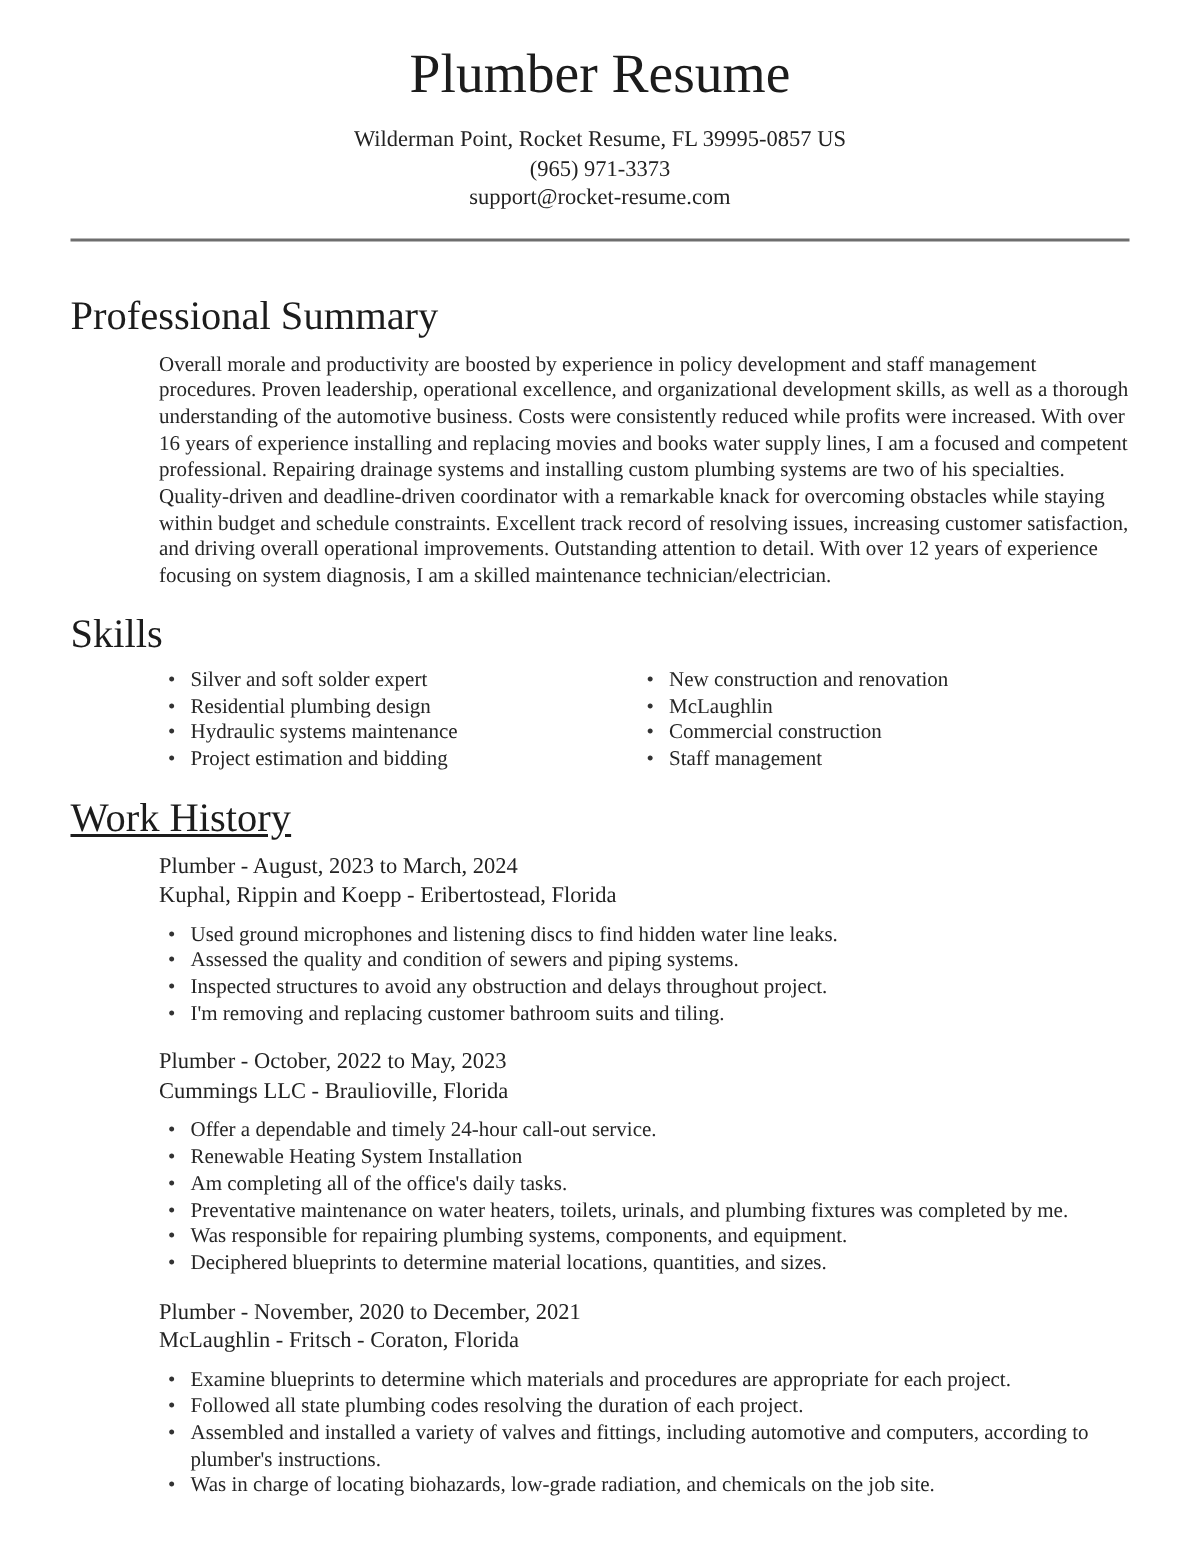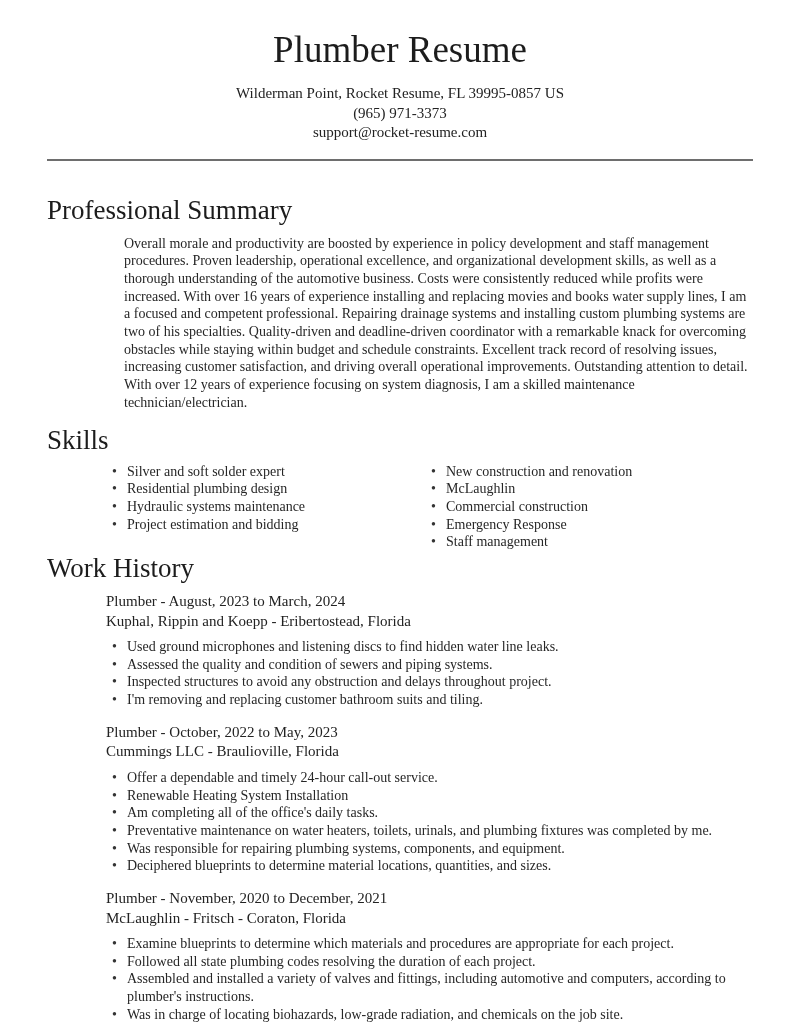--- a/index.html
+++ b/index.html
@@ -20,29 +20,29 @@
     .section-title {
       font-family: "Liberation Serif", serif;
       font-size: 27px; font-weight: normal; color: #1c1c1c;
       margin: 0; line-height: 34px;
     }
     .summary-title { margin-top: 32px; }
     .body-text {
       font-family: "Liberation Serif", serif;
       font-size: 14px; line-height: 17.7px; color: #262626;
     }
-    .summary { margin: 8px 0 0 77px; }
+    .summary { margin: 8px 0 0 59px; }
     .skills-title { margin-top: 11px; }
     .skills { display: flex; margin: 6px 0 0 59px; }
     .skills ul { list-style: none; padding: 0; margin: 0; width: 319px; }
     .skills li, .bullets li { position: relative; padding-left: 21px; }
     .skills li::before, .bullets li::before {
       content: "•"; position: absolute; left: 6px; top: 0; color: #333;
     }
-    .work-title { margin-top: 0; }
+    .work-title { margin-top: 12px; text-decoration: underline; }
     .job { margin-left: 59px; }
     .job-head { font-family: Liberation Serif, serif; font-size: 15px; line-height: 19.5px; color: #222; }
     .job1 { margin-top: 7px; }
     .job + .job { margin-top: 14px; }
     .bullets { list-style: none; padding: 0; margin: 7px 0 0 0; }
   </style>
 </head>
 <body>
 
 <div class="page">
@@ -64,21 +64,20 @@
     <ul>
       <li>Silver and soft solder expert</li>
       <li>Residential plumbing design</li>
       <li>Hydraulic systems maintenance</li>
       <li>Project estimation and bidding</li>
     </ul>
     <ul>
       <li>New construction and renovation</li>
       <li>McLaughlin</li>
       <li>Commercial construction</li>
-      <li>Emergency Response</li>
       <li>Staff management</li>
     </ul>
   </div>
 
   <h2 class="section-title work-title">Work History</h2>
 
   <div class="job job1">
     <div class="job-head">Plumber - August, 2023 to March, 2024</div>
     <div class="job-head">Kuphal, Rippin and Koepp - Eribertostead, Florida</div>
     <ul class="bullets body-text">

